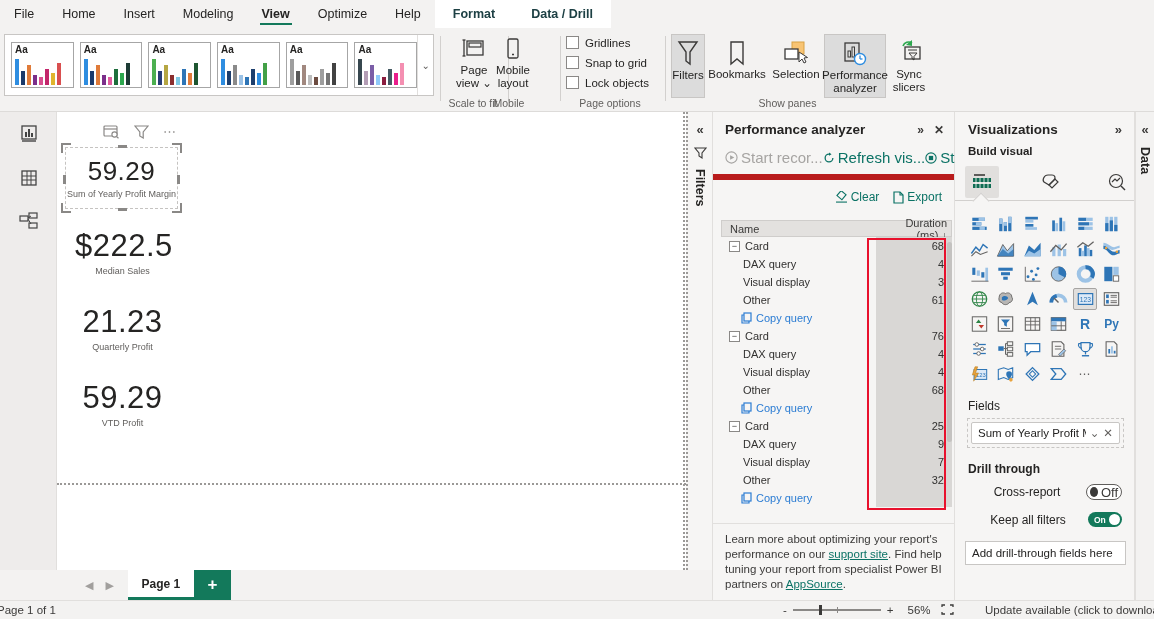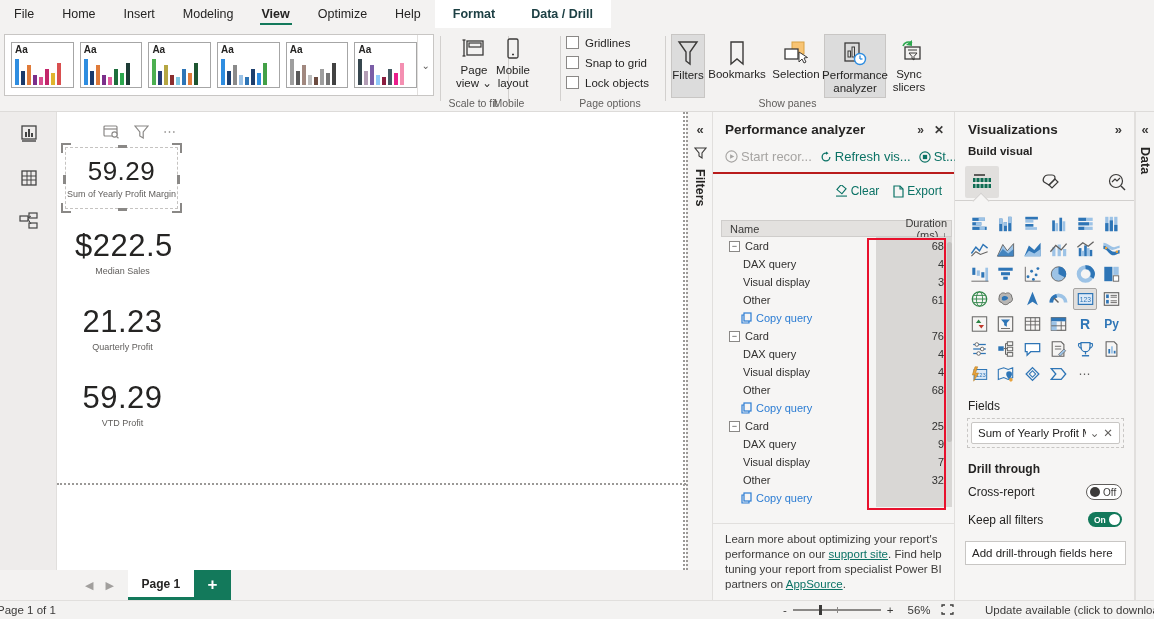--- a/index.html
+++ b/index.html
@@ -64,21 +64,21 @@
   .strip-filters { left:686px; width:26px; }
   .strip-data { left:1135px; width:19px; background:#f3f2f1; height:488px; }
   .vtext { writing-mode:vertical-rl; font-size:12.5px; font-weight:bold; color:#252423; margin-top:10px; }
   .chev2 { color:#3b3a39; font-size:13px; font-weight:bold; }
 
   
   .perf { position:absolute; left:712px; top:112px; width:243px; height:488px; background:#f6f5f4; border-left:1px solid #e1dfdd; border-right:1px solid #e1dfdd; }
   .perf-head { display:flex; align-items:center; padding:10px 10px 6px 12px; }
   .perf-title { font-size:13.5px; font-weight:bold; color:#252423; flex:1; }
   .perf-hicons { display:flex; gap:10px; color:#3b3a39; font-weight:bold; }
-  .perf-tools { display:flex; align-items:center; gap:8px; padding:6px 6px 8px 12px; font-size:13px; border-bottom:2px solid #b91c1c; }
+  .perf-tools { display:flex; align-items:center; gap:0; padding:6px 6px 8px 12px; font-size:15px; border-bottom:6px solid #b91c1c; }
   .tool { display:flex; align-items:center; gap:3px; white-space:nowrap; }
   .tool.disabled { color:#a6a4a2; }
   .tool.teal { color:#0b7265; }
   .perf-actions { display:flex; justify-content:flex-end; gap:14px; padding:10px 12px 8px; font-size:12px; color:#0b7265; }
   .ptable { position:absolute; left:8px; top:108px; width:231px; }
   .pt-head { display:flex; background:#e3e1df; border:1px solid #cfcdcb; height:17px; align-items:center; font-size:11px; color:#3b3a39; }
   .pt-head .c1 { flex:1; padding-left:8px; }
   .pt-head .c2 { width:76px; text-align:right; padding-right:4px; }
   .pt-row { display:flex; height:18px; align-items:center; font-size:11px; color:#323130; }
   .pt-row .c1 { flex:1; display:flex; align-items:center; padding-left:8px; gap:5px; }
@@ -101,23 +101,23 @@
   .viz-tab.sel { background:#e1dfdd; border-radius:2px; }
   .tab-pointer { position:absolute; left:20px; bottom:-7px; width:12px; height:12px; background:#f6f5f4; border-left:1px solid #d2d0ce; border-top:1px solid #d2d0ce; transform:rotate(45deg); }
   .icon-grid { display:grid; grid-template-columns:repeat(6,1fr); gap:3px 2px; padding:12px 10px 6px 12px; }
   .vicon { width:24px; height:22px; display:flex; align-items:center; justify-content:center; }
   .vicon.sel { background:#e1dfdd; border:1px solid #a6a4a2; border-radius:2px; }
   .viz-fields-label { font-size:12px; padding:8px 0 5px 13px; color:#252423; }
   .field-well { margin:0 10px 0 12px; border:1px dashed #c8c6c4; padding:3px; }
   .field-pill { background:#fff; border:1px solid #c8c6c4; border-radius:2px; height:22px; display:flex; align-items:center; font-size:11.5px; padding:0 6px; color:#252423; }
   .field-pill .fname { flex:1; white-space:nowrap; overflow:hidden; }
   .drill-title { font-size:12px; font-weight:bold; padding:14px 0 8px 13px; }
-  .drill-row { display:flex; align-items:center; padding:0 12px 12px 13px; font-size:12px; }
+  .drill-row { display:flex; align-items:center; padding:0 12px 12px 13px; font-size:12px;text-align:center; }
   .drill-row span.lbl { flex:1; }
-  .tog-off { width:36px; height:16px; border:1px solid #605e5c; border-radius:9px; display:flex; align-items:center; font-size:10px; color:#3b3a39; padding:0 3px; gap:3px; background:#fff; }
+  .tog-off { width:36px; height:16px; border:1px solid #605e5c; border-radius:9px; display:flex; align-items:center; font-size:13px; color:#3b3a39; padding:0 3px; gap:3px; background:#fff; }
   .tog-off .knob { width:10px; height:10px; border-radius:50%; background:#3b3a39; }
   .tog-on { width:34px; height:15px; border-radius:9px; background:#13795b; display:flex; align-items:center; justify-content:flex-end; font-size:8.5px; color:#fff; padding:0 2px; gap:3px; }
   .tog-on .knob { width:11px; height:11px; border-radius:50%; background:#fff; }
   .tog-on .t { margin-right:auto; margin-left:4px; font-weight:bold; }
   .drill-drop { margin:2px 8px 0 10px; background:#fff; border:1px solid #c8c6c4; height:24px; display:flex; align-items:center; padding-left:6px; font-size:11.5px; color:#252423; }
 
   
   .statusbar { position:absolute; left:0; top:600px; width:1154px; height:19px; background:#f3f2f1; border-top:1px solid #e1dfdd; font-size:11.5px; color:#3b3a39; }
   .sb-left { position:absolute; left:-3px; top:3px; }
   .sb-zoom { position:absolute; left:783px; top:3px; display:flex; align-items:center; gap:6px; }

